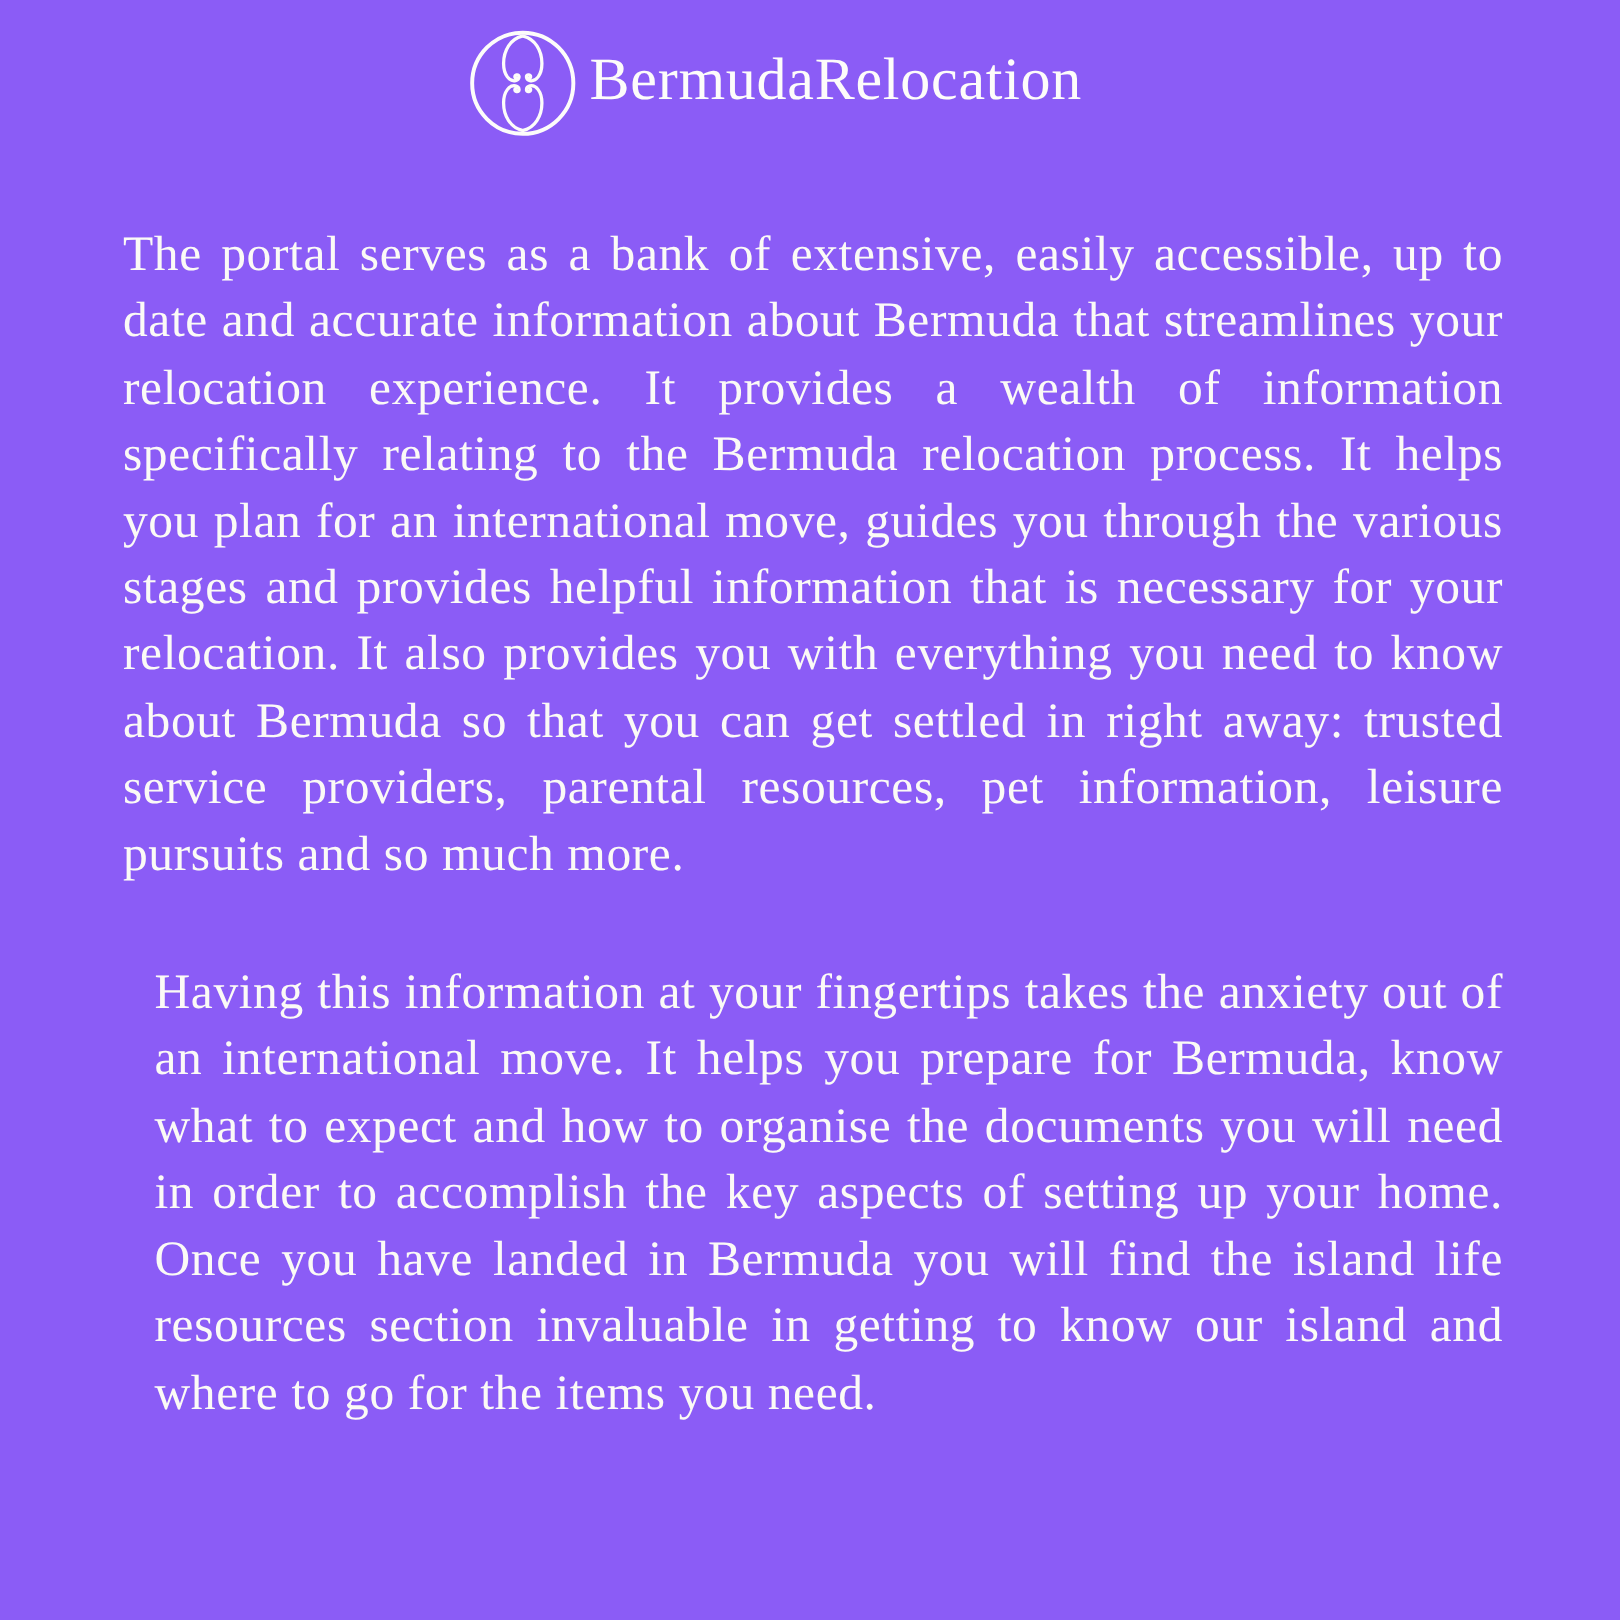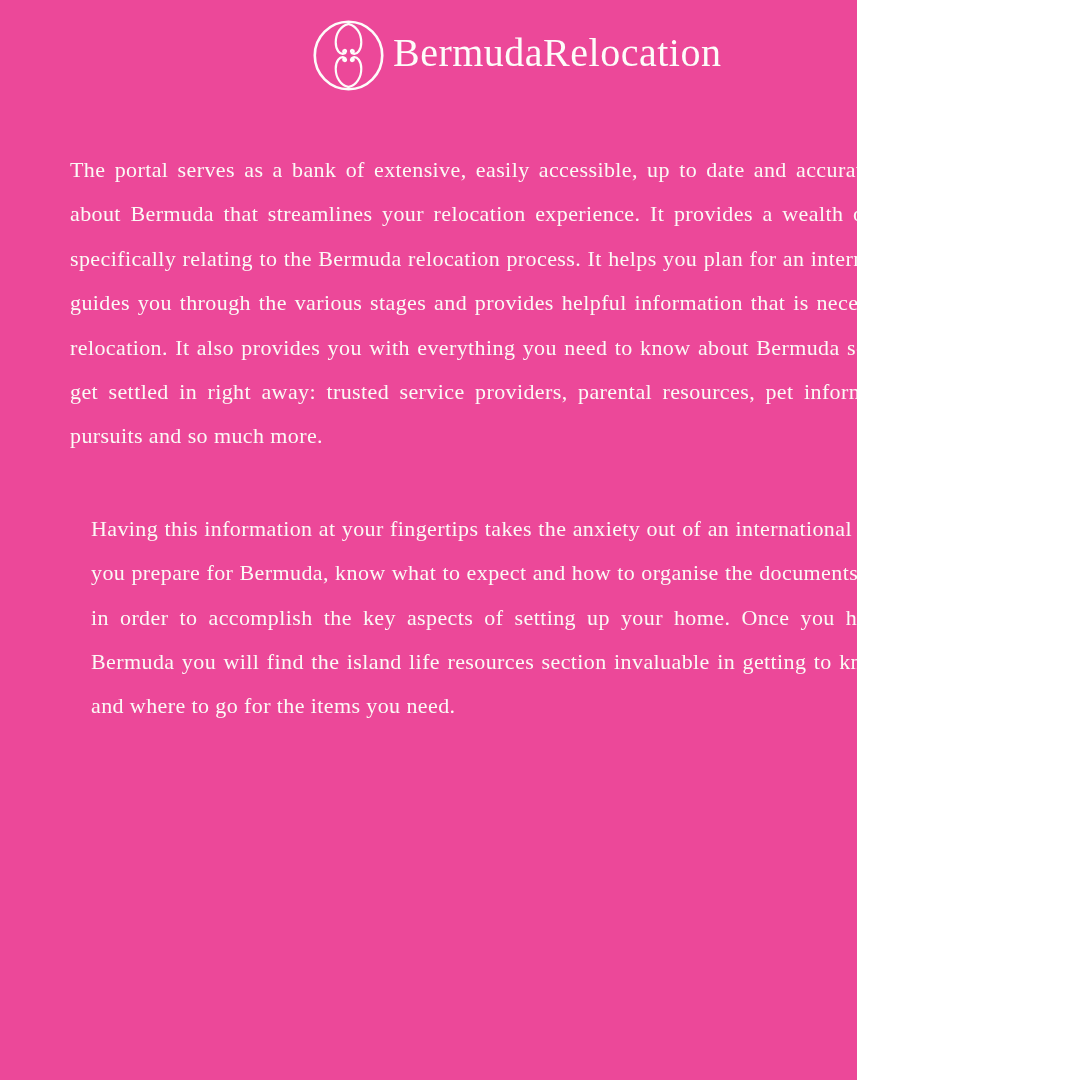--- a/index.html
+++ b/index.html
@@ -1,23 +1,23 @@
 <!DOCTYPE html>
 <html><head>
 <meta charset="utf-8">
 <style>
   html, body {
     margin: 0;
     padding: 0;
   }
   .page {
     position: relative;
-    width: 857px;
+    width: 1080px;
     height: 1080px;
-    background: #ec4899;
+    background: #8b5cf6;
     overflow: hidden;
     font-family: "Liberation Serif", serif;
     text-decoration: underline;
   }
   .brand-header {
     position: absolute;
     left: 312px;
     top: 17px;
     height: 76px;
     display: flex;
@@ -38,25 +38,25 @@
   .brand-name {
     color: #FDFCFA;
     font-size: 40px;
     line-height: 1;
     letter-spacing: 0.5px;
     white-space: nowrap;
     transform: translateY(-2px);
   }
   .content {
     position: absolute;
-    left: 70px;
+    left: 82px;
     top: 148px;
     width: 920px;
     color: #FBFAF6;
-    font-size: 22px;
+    font-size: 33px;
     line-height: 44.4px;
     letter-spacing: 0.4px;
     text-align: justify;
   }
   .content p {
     margin: 0 0 48px 0;
   }
   .content p:last-child {
     margin-bottom: 0;
     margin-left: 21px;

